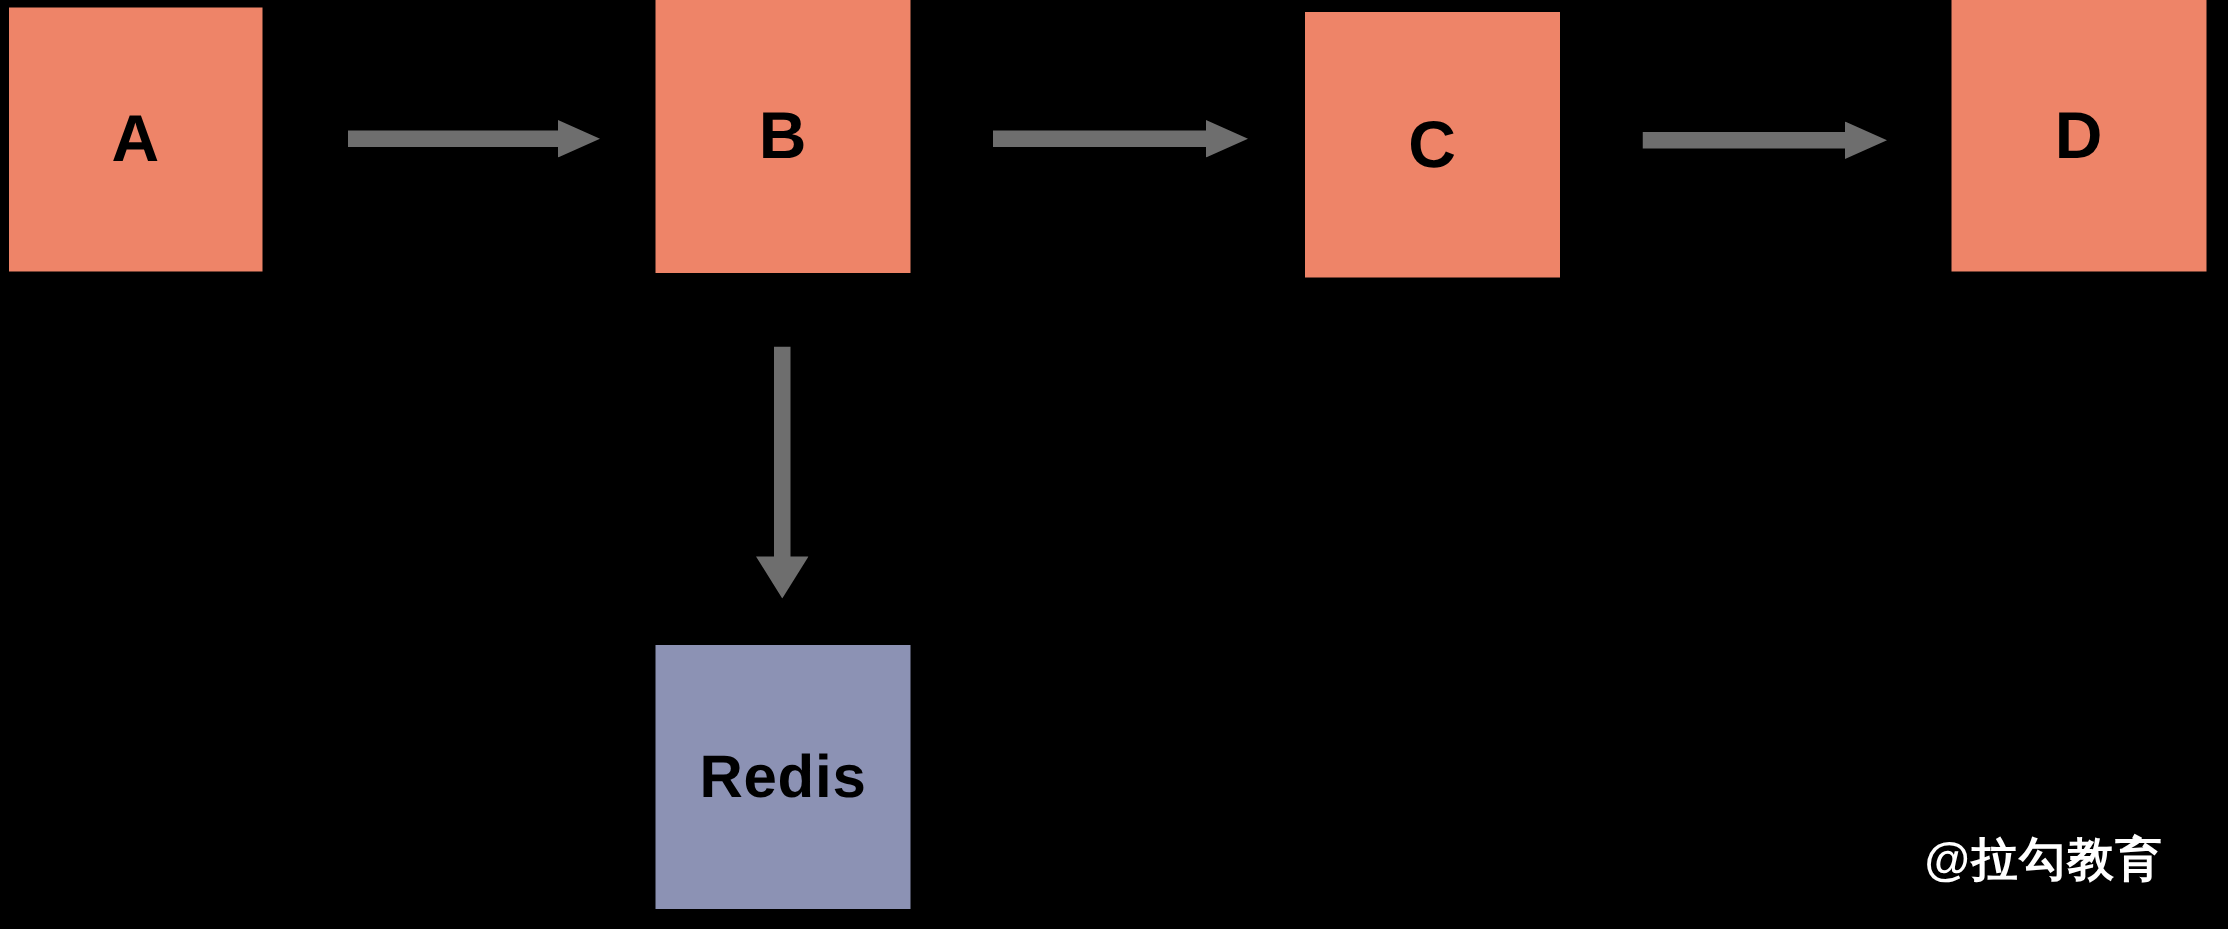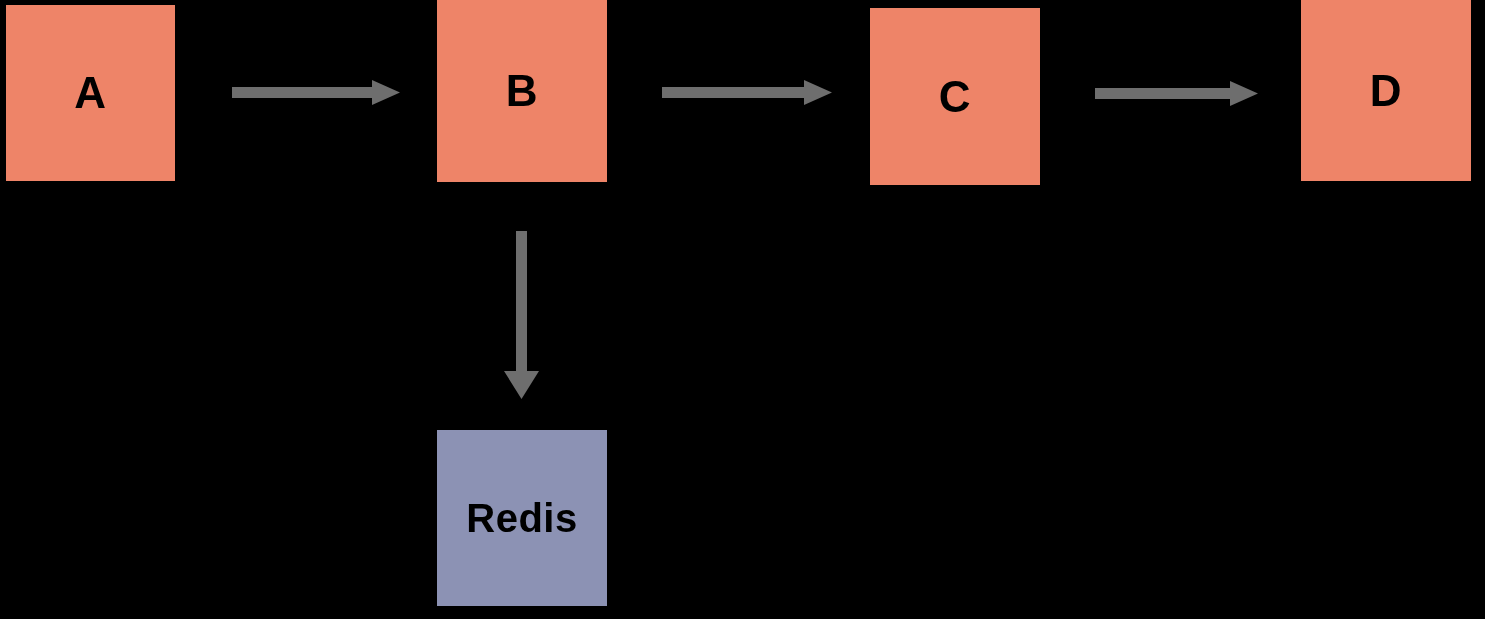--- a/index.html
+++ b/index.html
@@ -88,14 +88,15 @@
   <div class="arrow" id="edge-b-to-redis" style="left: 504px; top: 231px;">
     <svg width="35" height="168" viewBox="0 0 35 168" preserveAspectRatio="none">
       <polygon class="arrow-shape" points="12,0 23,0 23,140 35,140 17.5,168 0,140 12,140" fill="#6E6E6E"></polygon>
     </svg>
   </div>
 
   <div class="node node-store" id="node-redis" style="left: 437px; top: 430px; width: 170px; height: 176px; background: rgb(140, 146, 180); text-align: right;">
     <span class="node-label">Redis</span>
   </div>
 
+  <div class="watermark" id="watermark" style="left: 1283px; top: 557px; color: rgb(255, 255, 255);">@拉勾教育</div>
 
 </div>
 
 </body></html>

